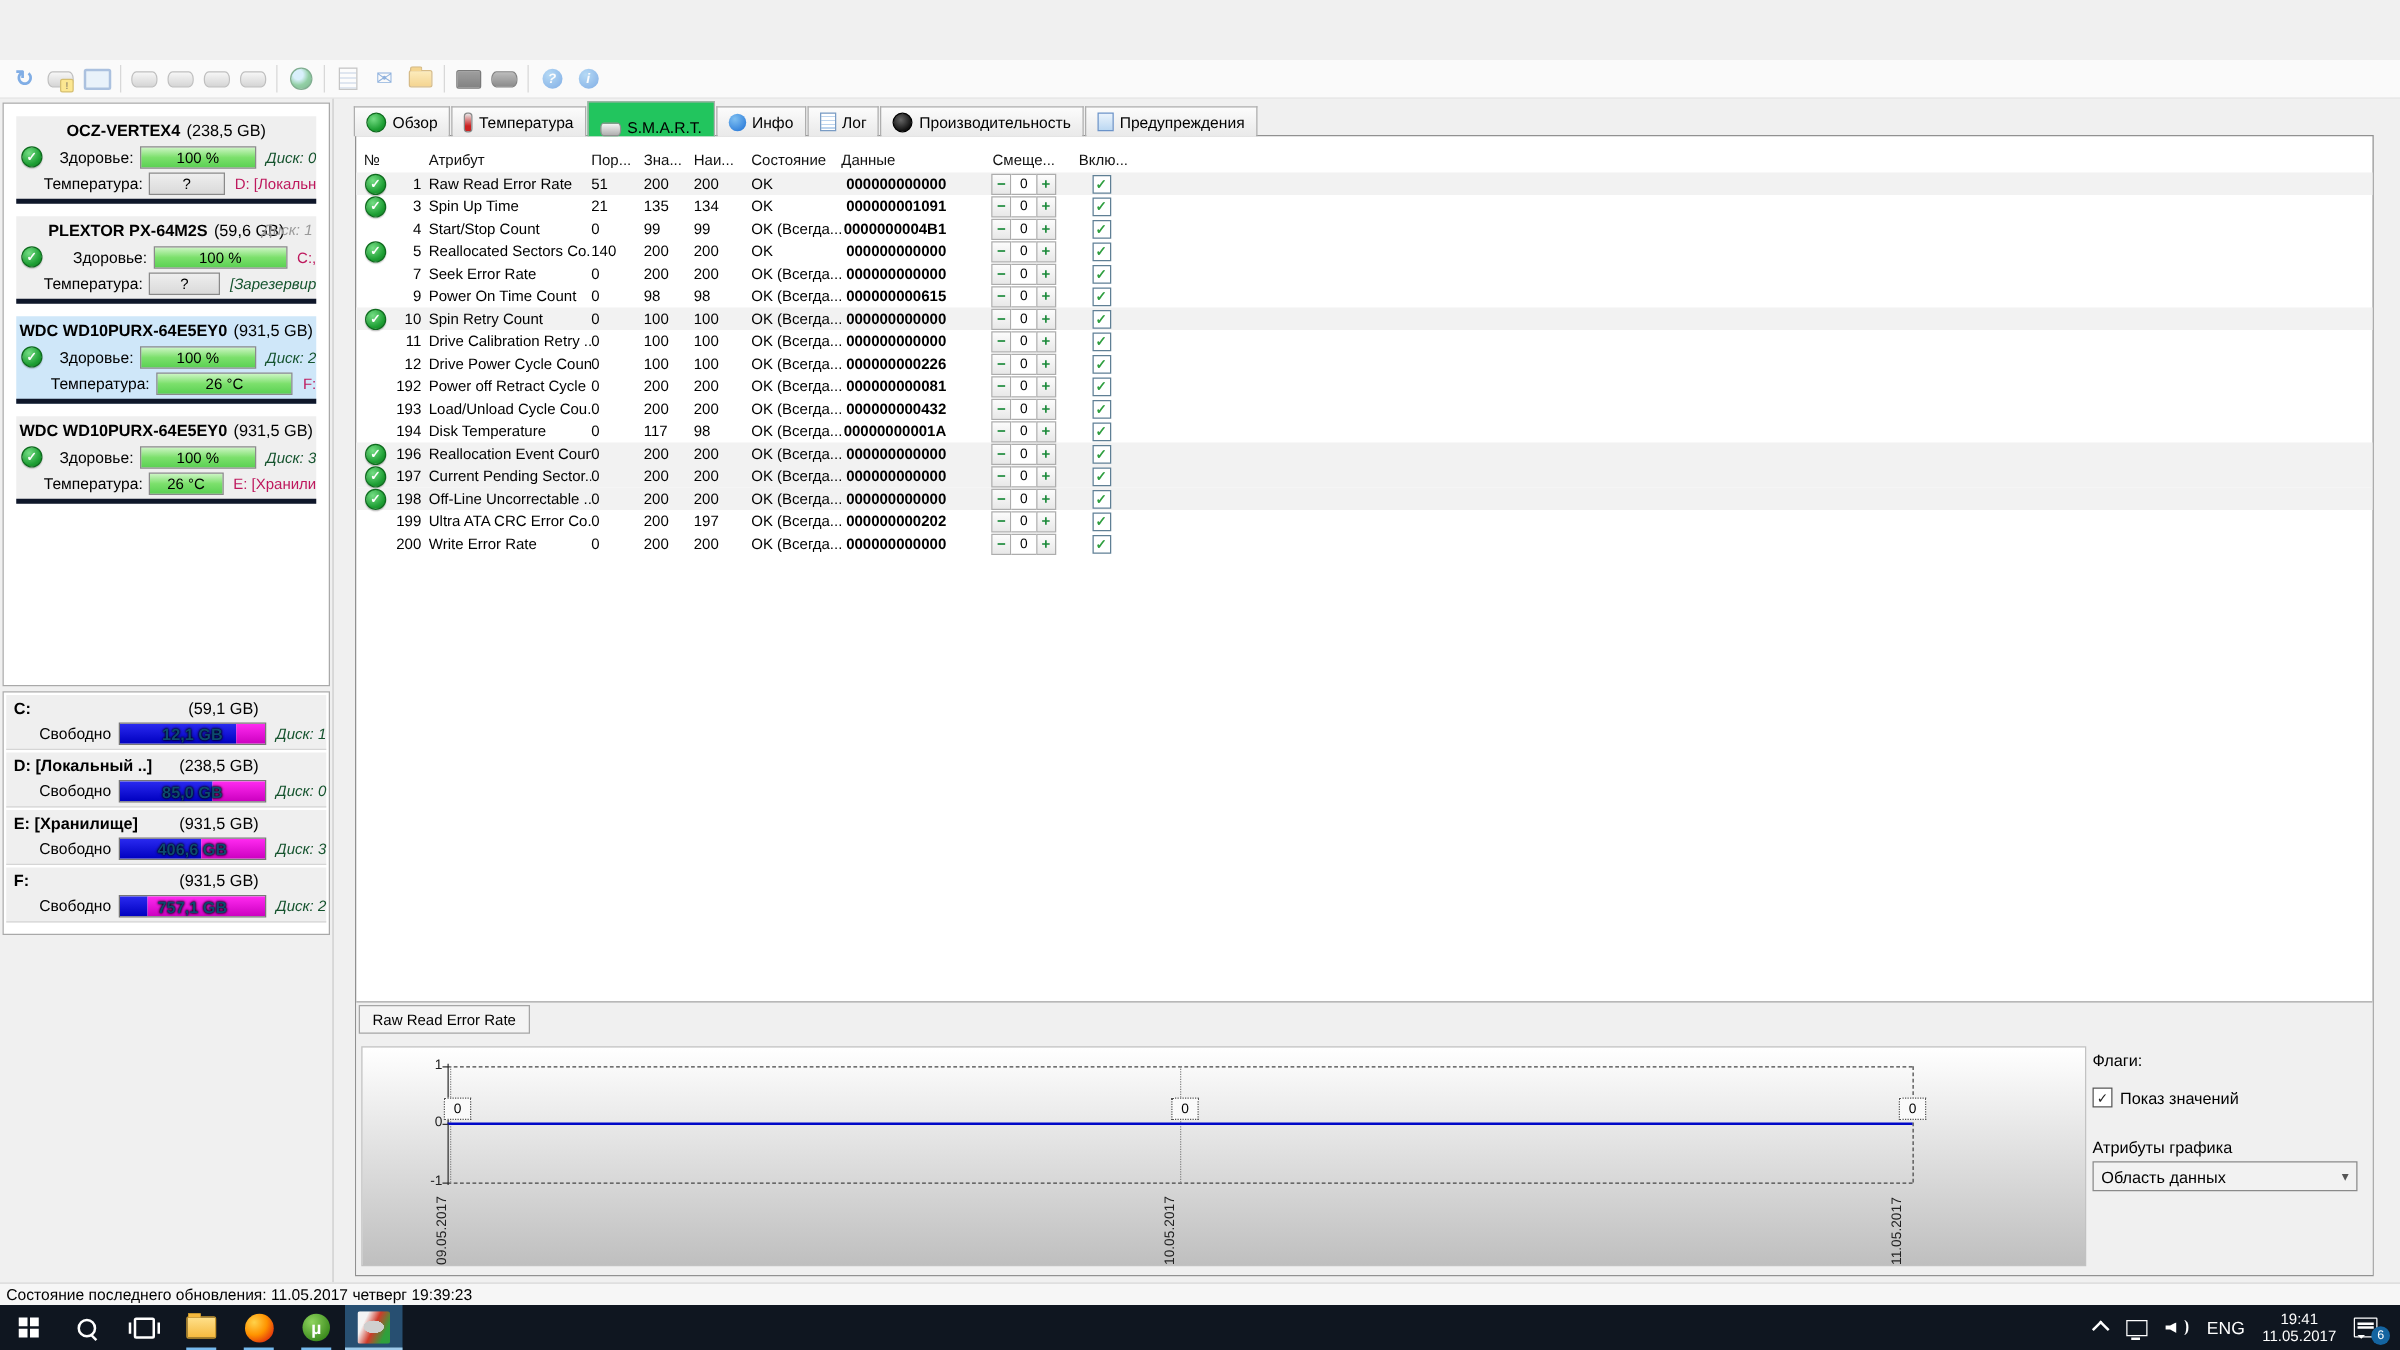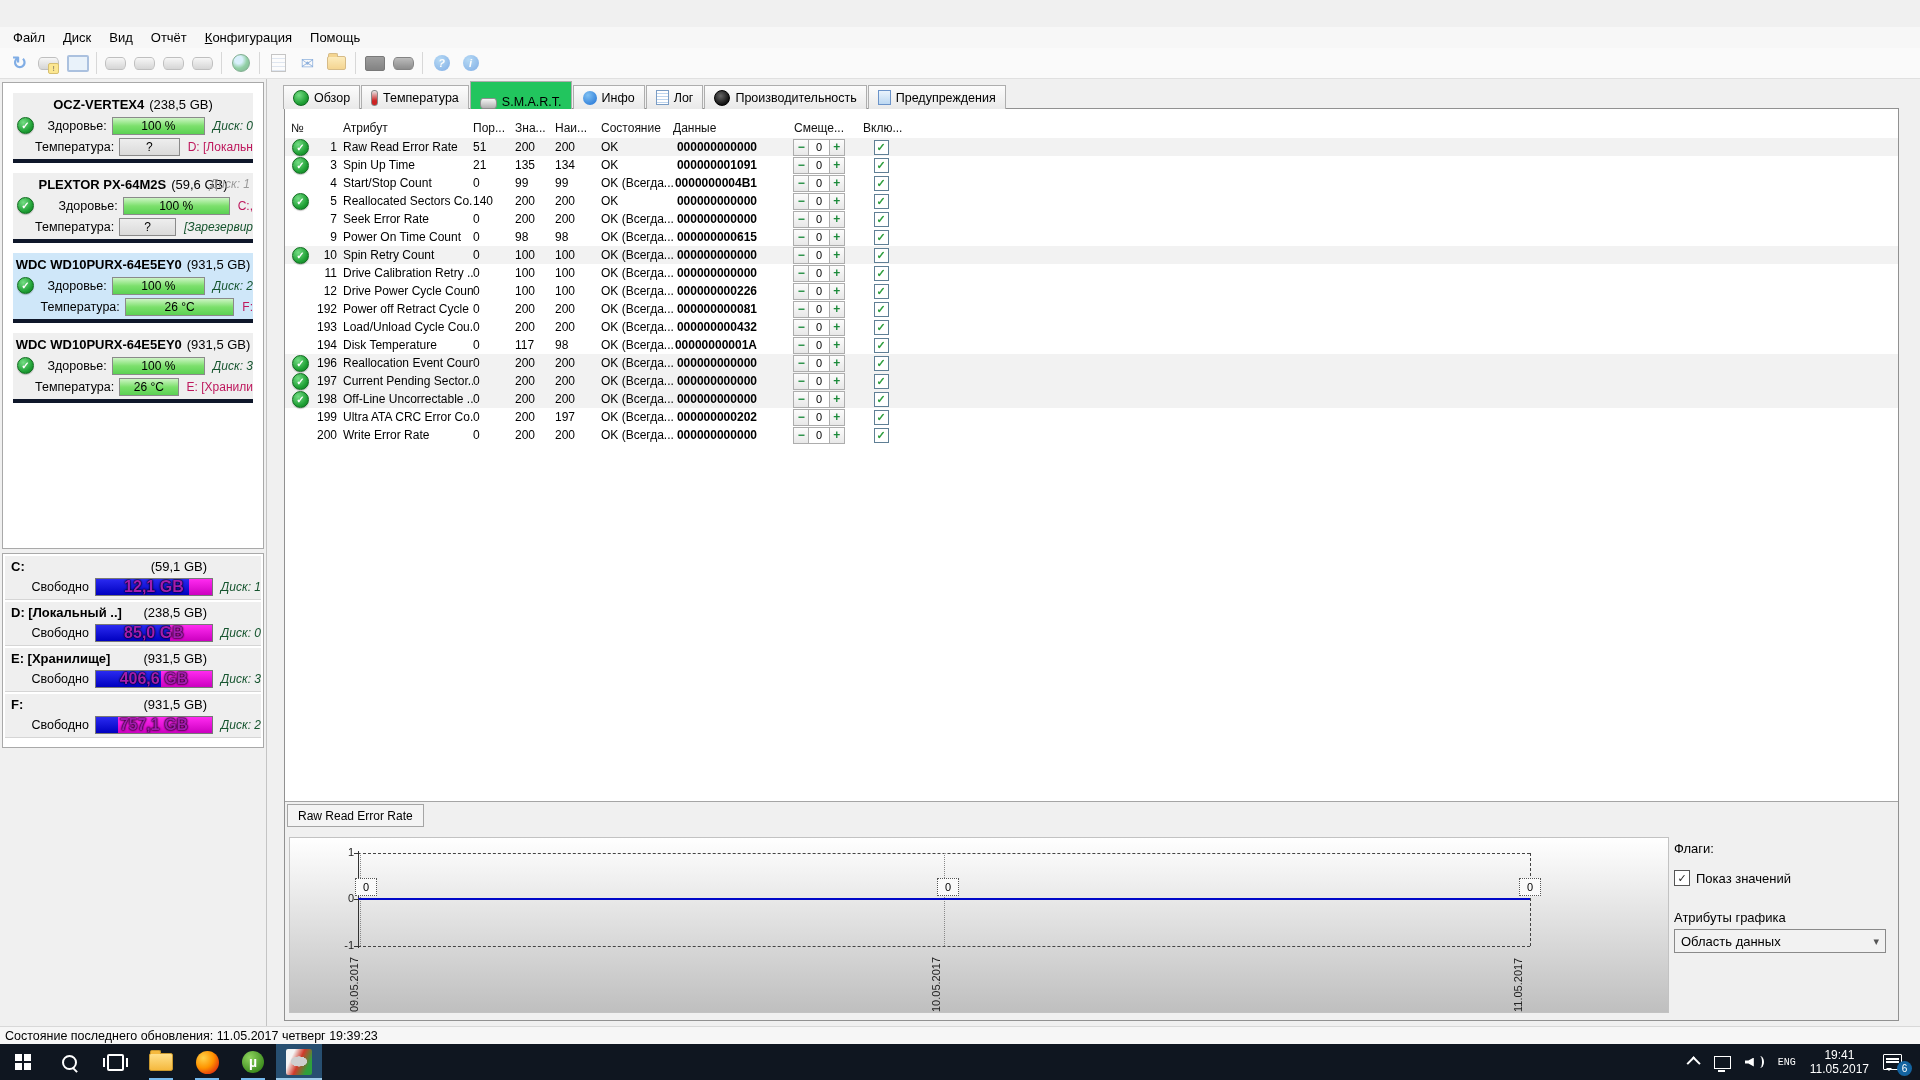--- a/index.html
+++ b/index.html
@@ -62,21 +62,21 @@
     background:radial-gradient(circle at 35% 30%,#74dd84,#1d9e33 65%,#157a26);border:1px solid #0e6b1e;color:#fff;font-size:10px;font-weight:bold;box-shadow:0 1px 1px rgba(0,0,0,.25);}
   .ppanel{margin:2px;height:43px;background:#efefef;border-bottom:1px solid #d5d5d5;position:relative;}
   .pp-r1{height:21px;display:flex;align-items:center;font-size:13px;padding:0 6px;}
   .pp-name{font-weight:bold;}
   .pp-size{margin-left:auto;margin-right:48px;}
   .pp-r2{height:20px;display:flex;align-items:center;font-size:12.5px;}
   .pp-flabel{width:84px;text-align:right;}
   .fbar{width:116px;height:16px;border:1px solid #777;margin-left:6px;position:relative;display:flex;overflow:hidden;}
   .fbar .used{background:linear-gradient(#2a2af0,#0000c0);height:100%;}
   .fbar .free{background:linear-gradient(#ff2af0,#cc00c0);height:100%;flex:1;}
-  .fbar .ftxt{position:absolute;inset:0;display:flex;align-items:center;justify-content:center;color:#a21caf;font-weight:bold;font-size:16px;text-shadow:0 0 2px #000,0 0 2px #000;}
+  .fbar .ftxt{position:absolute;inset:0;display:flex;align-items:center;justify-content:center;color:#0c4a6e;font-weight:bold;font-size:13px;text-shadow:0 0 2px #000,0 0 2px #000;}
   
   .main{position:absolute;left:267px;top:79px;right:0;bottom:53px;background:#f0f0f0;}
   .tabs{position:absolute;left:16px;top:3px;display:flex;align-items:flex-end;height:27px;z-index:3;}
   .tab{height:23px;display:flex;align-items:center;padding:0 9px;border:1px solid #aeaeae;border-bottom:none;background:linear-gradient(#fcfcfc,#e9e9e9);font-size:12.5px;margin-right:1px;white-space:nowrap;}
   .tab.active{height:27px;background:#22c55e;position:relative;z-index:4;align-items:flex-end;}
   .tabico{display:inline-flex;margin-right:5px;align-items:center;justify-content:center;}
   .tabico-check{width:14px;height:14px;border-radius:50%;background:radial-gradient(circle at 35% 30%,#74dd84,#1d9e33 65%,#157a26);color:#fff;font-size:9px;font-weight:bold;border:1px solid #0e6b1e;}
   .tabico-thermo{width:5px;height:14px;background:linear-gradient(#e8e8e8,#c22 70%);border:1px solid #888;border-radius:3px;}
   .tabico-disk{width:15px;height:9px;border:1px solid #8f8f8f;border-radius:3px/45%;background:linear-gradient(#f4f4f4,#b0b0b0);}
   .tabico-info{width:14px;height:14px;border-radius:50%;background:radial-gradient(circle at 35% 30%,#7fc0f2,#1d6fd4);color:#fff;font-size:10px;font-weight:bold;font-style:italic;}
@@ -148,41 +148,33 @@
   .hdsico{width:26px;height:26px;border-radius:2px;
     background:radial-gradient(ellipse 55% 34% at 50% 48%,#cfcfcf 0 56%,rgba(0,0,0,0) 58%),
                linear-gradient(115deg,#f4f4f4 24%,#d03a2a 50%,#2fa03c 80%);}
   .tray{margin-left:auto;display:flex;align-items:center;padding-right:6px;}
   .tray-item{display:flex;align-items:center;justify-content:center;height:36px;padding:0 7px;}
   .chevup{width:8px;height:8px;border-top:2px solid #fff;border-left:2px solid #fff;transform:rotate(45deg) translateY(2px);}
   .neticon{width:15px;height:11px;border:1.5px solid #fff;position:relative;}
   .neticon::after{content:"";position:absolute;left:3px;bottom:-4px;width:7px;height:2px;background:#fff;}
   .spk{width:9px;height:9px;background:#fff;clip-path:polygon(0 32%,40% 32%,100% 0,100% 100%,40% 68%,0 68%);}
   .spk-arc{width:6px;height:12px;border-right:2px solid #fff;border-radius:0 50% 50% 0/0 50% 50% 0;margin-left:2px;}
-  .lang{font-size:10px;font-family:Liberation Mono, monospace;}
+  .lang{font-size:14px;}
   .clock{font-size:12px;text-align:center;line-height:14px;}
   .abox{width:17px;height:14px;border:1.5px solid #fff;border-radius:1px;position:relative;}
   .abox::before{content:"";position:absolute;left:2px;top:3px;right:2px;height:1.5px;background:#fff;box-shadow:0 3px 0 #fff;}
   .abox::after{content:"";position:absolute;left:2px;bottom:-5px;border:3px solid transparent;border-top-color:#fff;}
   .badge{position:absolute;right:2px;bottom:4px;width:15px;height:15px;border-radius:50%;background:#1464a0;color:#fff;font-size:10px;display:flex;align-items:center;justify-content:center;}
 </style>
 </head>
 <body>
 
 <div id="screen">
 
 
-  <div class="menubar">
-      <div class="menu-item">Файл</div>
-      <div class="menu-item">Диск</div>
-      <div class="menu-item">Вид</div>
-      <div class="menu-item">Отчёт</div>
-      <div class="menu-item"><u>К</u>онфигурация</div>
-      <div class="menu-item">Помощь</div>
-    </div>
 
   <div class="toolbar">
       <div class="ti dim ti-refresh"></div>
       <div class="ti dim ti-diskalert">
         <i></i>
       </div>
       <div class="ti dim ti-screenshot">
         <i></i>
       </div>
       <div class="tsep"></div>

